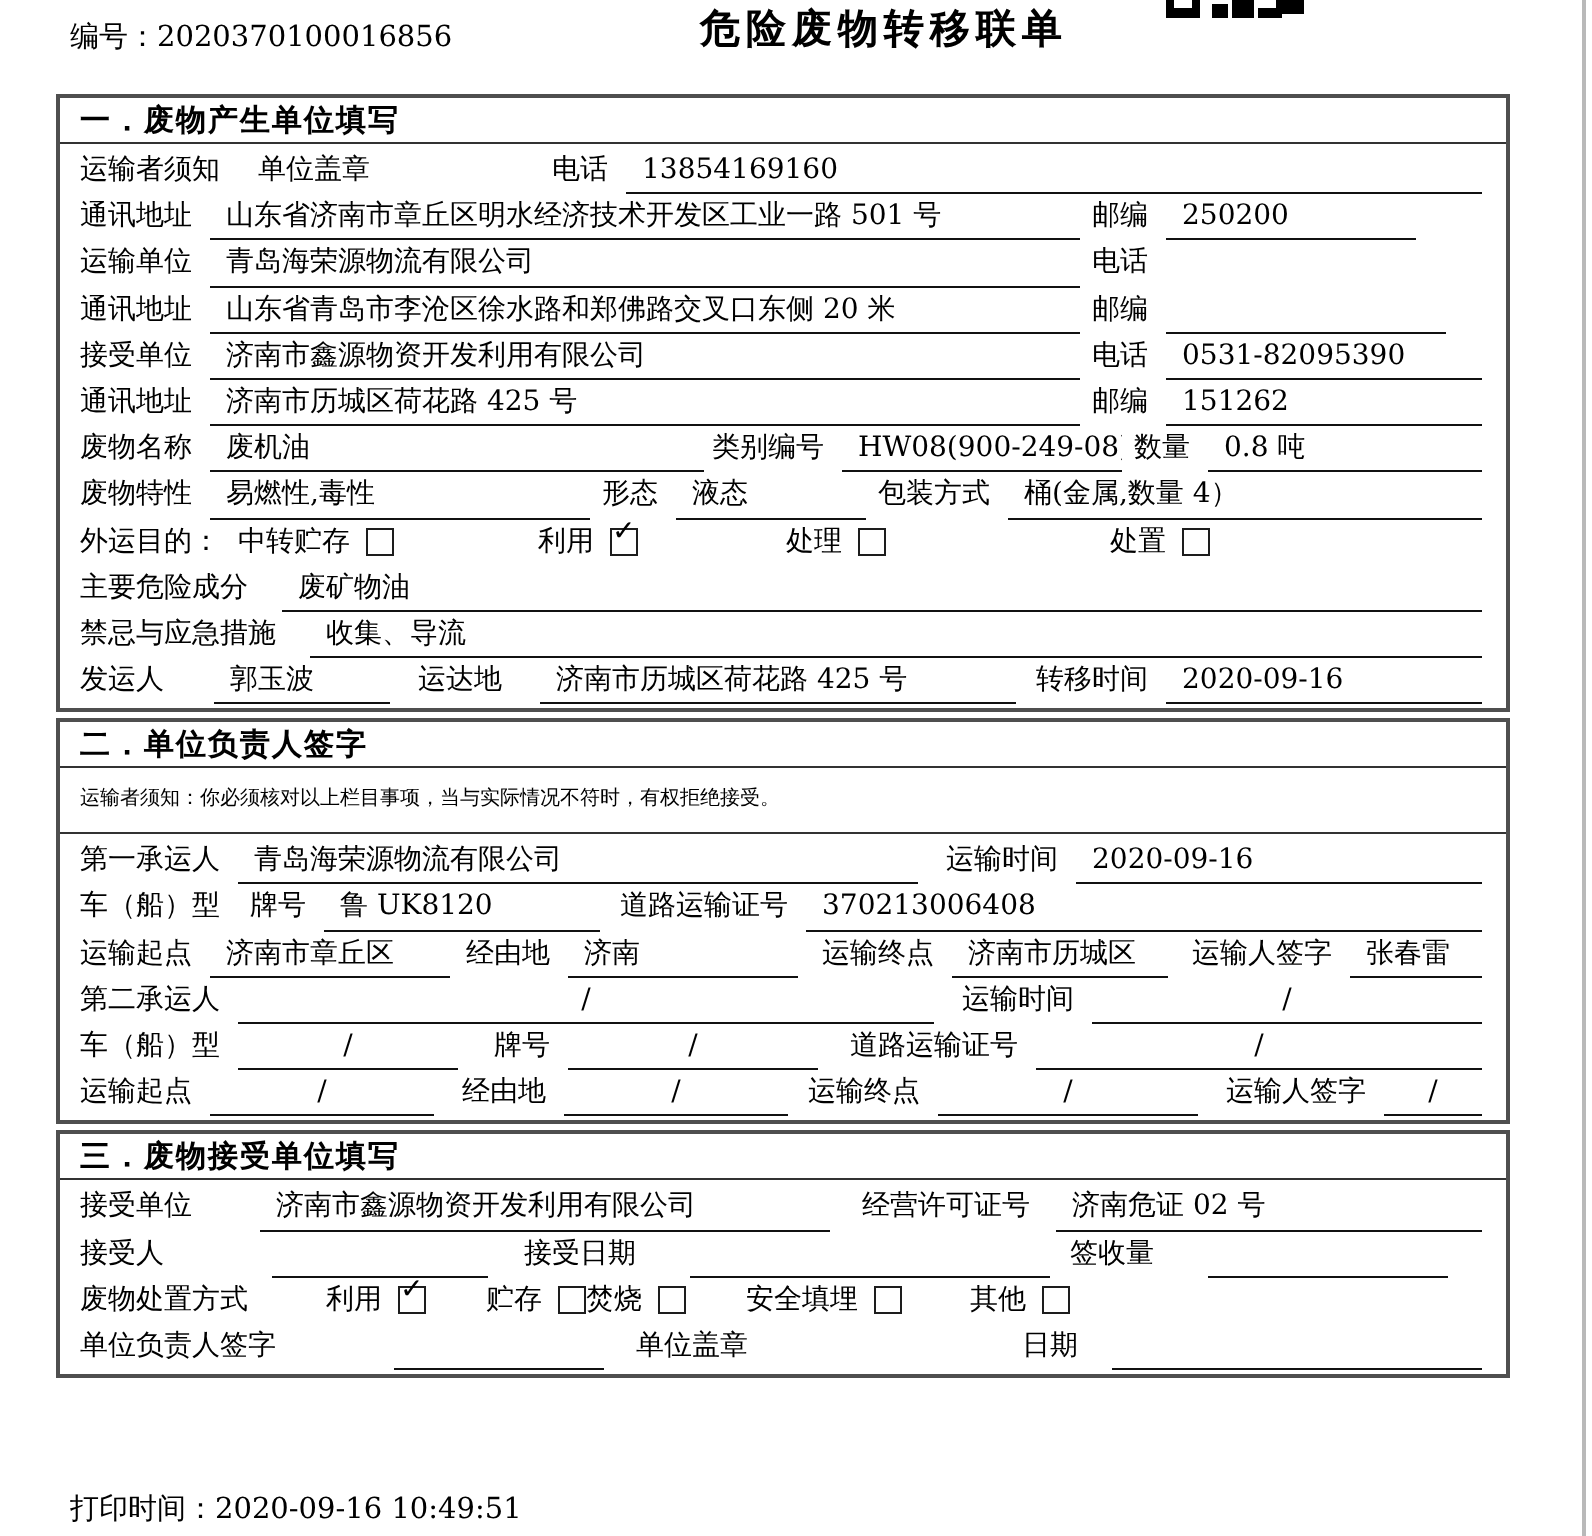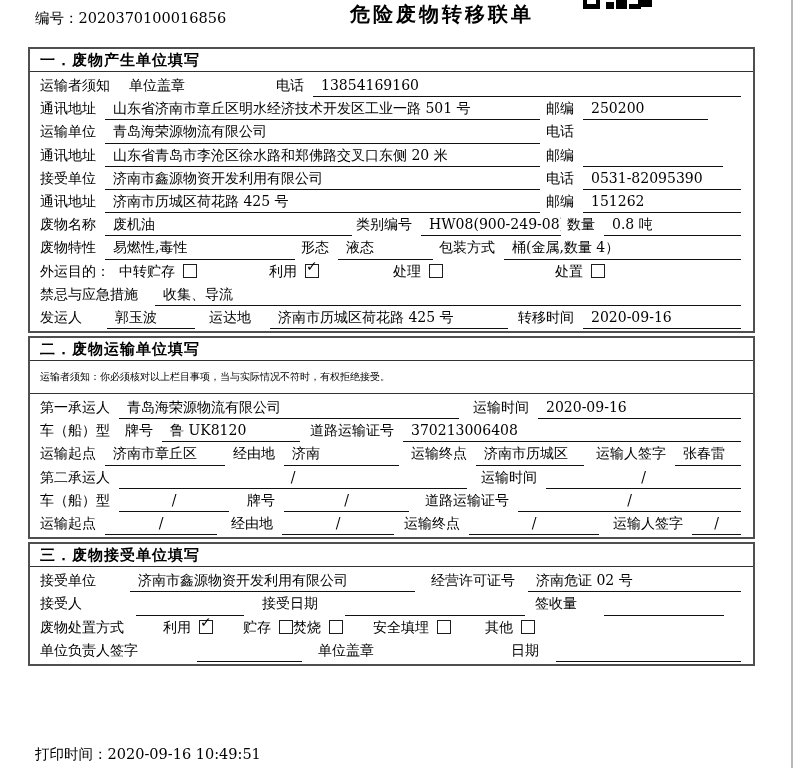--- a/index.html
+++ b/index.html
@@ -134,35 +134,39 @@
           <span class="chk" style="margin-left: 74px;">
             <span class="chk-t">处理</span>
             <span class="box"></span>
           </span>
           <span class="chk" style="margin-left: 112px;">
             <span class="chk-t">处置</span>
             <span class="box"></span>
           </span>
         </div>
         <div class="row">
+          <span class="lbl">主要危险成分</span>
+          <span class="val fill" style="margin-left: 8px;">废矿物油</span>
+        </div>
+        <div class="row">
           <span class="lbl">禁忌与应急措施</span>
           <span class="val fill" style="margin-left: 8px;">收集、导流</span>
         </div>
         <div class="row">
           <span class="lbl">发运人</span>
           <span class="val" style="width: 88px; margin-left: 16px;">郭玉波</span>
           <span class="lbl" style="margin-left: 14px;">运达地</span>
           <span class="val" style="width: 238px; margin-left: 10px;">济南市历城区荷花路 425 号</span>
           <span class="lbl" style="margin-left: 10px;">转移时间</span>
           <span class="val fill">2020-09-16</span>
         </div>
       </div>
     </div>
     <div class="section">
-      <div class="sec-title">二．废物运输单位填写</div>
+      <div class="sec-title">二．单位负责人签字</div>
       <div class="sec-notice">运输者须知：你必须核对以上栏目事项，当与实际情况不符时，有权拒绝接受。</div>
       <div class="sec-body">
         <div class="row">
           <span class="lbl">第一承运人</span>
           <span class="val" style="width: 340px;">青岛海荣源物流有限公司</span>
           <span class="lbl" style="margin-left: 14px;">运输时间</span>
           <span class="val fill">2020-09-16</span>
         </div>
         <div class="row">
           <span class="lbl">车（船）型</span>

